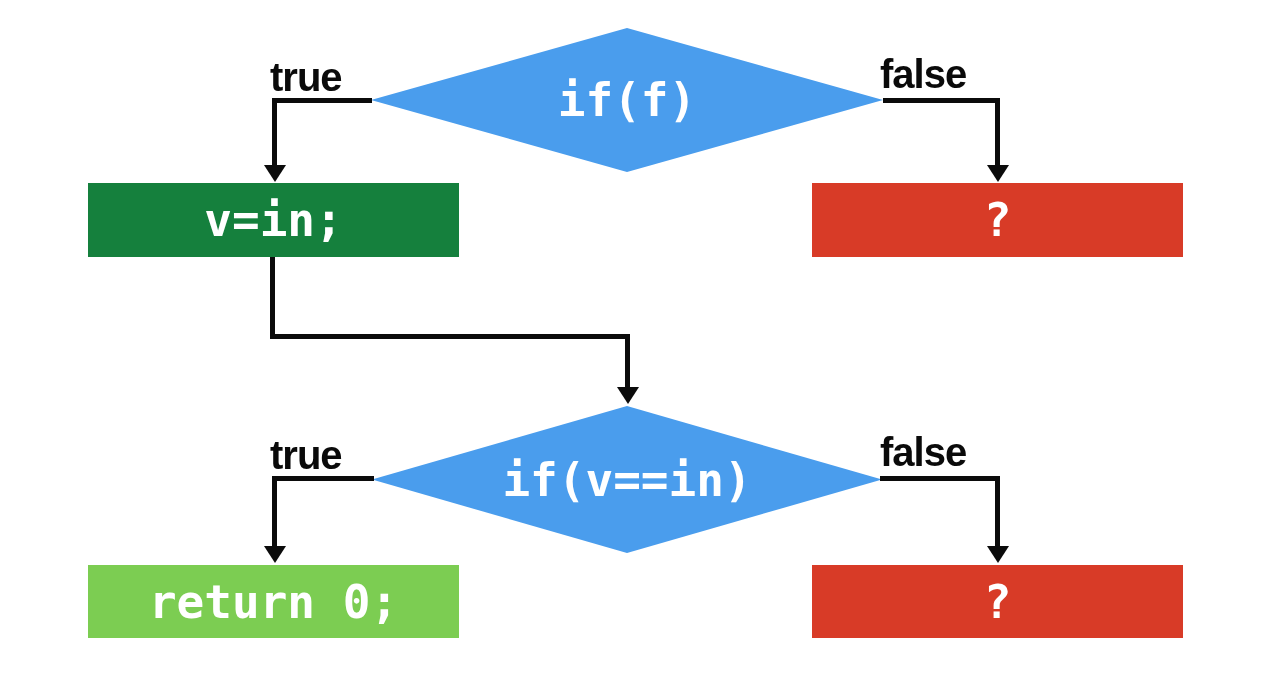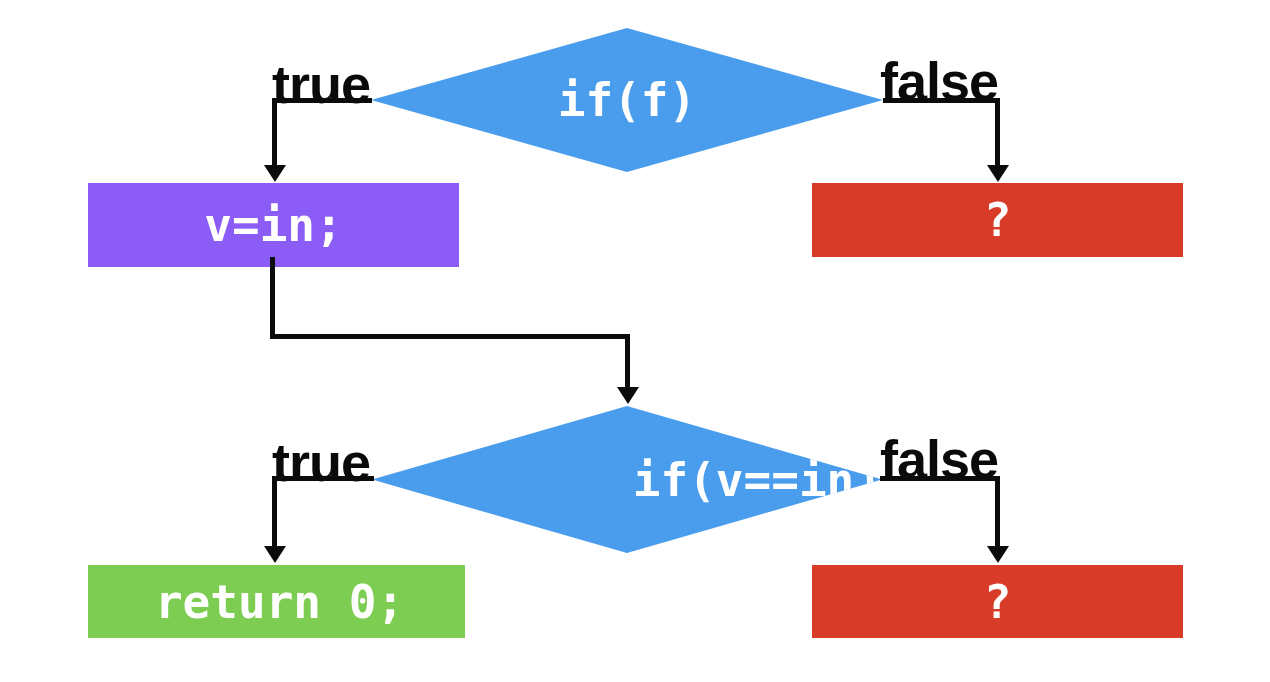--- a/index.html
+++ b/index.html
@@ -22,22 +22,22 @@
     white-space:nowrap; line-height:1;
   }
   .line { position:absolute; background:#0b0b0b; }
   .arrow-down {
     position:absolute; width:0; height:0;
     border-left:11px solid transparent;
     border-right:11px solid transparent;
     border-top:17px solid #0b0b0b;
   }
   .branch-label {
-    position:absolute; font-weight:bold; font-size:54px; color:#0a0a0a;
-    text-align:right; line-height:1; letter-spacing:-1px;
+    position:absolute; font-weight:bold; font-size:40px; color:#0a0a0a;
+    text-align:left; line-height:1; letter-spacing:-1px;
     white-space:nowrap;
   }
 </style>
 </head>
 <body>
 
 <div class="canvas">
 
   <div class="diamond" style="left: 371px; top: 28px; width: 512px; height: 144px; background-color: rgb(74, 157, 237);">
     <span class="node-text" style="color: rgb(255, 255, 255);">if(f)</span>
@@ -46,48 +46,48 @@
   <div class="branch-label" style="left: 270px; top: 57px; width: 100px; color: rgb(10, 10, 10);">true</div>
   <div class="line" style="left: 272px; top: 98px; width: 100px; height: 5px; background-color: rgb(11, 11, 11);"></div>
   <div class="line" style="left: 272px; top: 98px; width: 5px; height: 68px; background-color: rgb(11, 11, 11);"></div>
   <div class="arrow-down" style="left: 264px; top: 165px; border-top-color: rgb(11, 11, 11);"></div>
 
   <div class="branch-label" style="left: 880px; top: 54px; width: 118px; color: rgb(10, 10, 10);">false</div>
   <div class="line" style="left: 883px; top: 98px; width: 117px; height: 5px; background-color: rgb(11, 11, 11);"></div>
   <div class="line" style="left: 995px; top: 98px; width: 5px; height: 68px; background-color: rgb(11, 11, 11);"></div>
   <div class="arrow-down" style="left: 987px; top: 165px; border-top-color: rgb(11, 11, 11);"></div>
 
-  <div class="box" style="left: 88px; top: 183px; width: 371px; height: 84px; background-color: #8b5cf6;">
+  <div class="box" style="left: 88px; top: 183px; width: 371px; height: 74px; background-color: #15803d;">
     <span class="node-text" style="color: rgb(255, 255, 255);">v=in;</span>
   </div>
 
   <div class="box" style="left: 812px; top: 183px; width: 371px; height: 74px; background-color: rgb(216, 59, 39);">
     <span class="node-text" style="color: rgb(255, 255, 255);">?</span>
   </div>
 
   <div class="line" style="left: 270px; top: 257px; width: 5px; height: 82px; background-color: rgb(11, 11, 11);"></div>
   <div class="line" style="left: 270px; top: 334px; width: 360px; height: 5px; background-color: rgb(11, 11, 11);"></div>
   <div class="line" style="left: 625px; top: 334px; width: 5px; height: 54px; background-color: rgb(11, 11, 11);"></div>
   <div class="arrow-down" style="left: 617px; top: 387px; border-top-color: rgb(11, 11, 11);"></div>
 
-  <div class="diamond" style="left: 372px; top: 406px; width: 510px; height: 147px; background-color: rgb(74, 157, 237); justify-content: flex-end;">
+  <div class="diamond" style="left: 372px; top: 406px; width: 510px; height: 147px; background-color: rgb(74, 157, 237);">
     <span class="node-text" style="color: rgb(255, 255, 255);">if(v==in)</span>
   </div>
 
   <div class="branch-label" style="left: 270px; top: 435px; width: 100px; color: rgb(10, 10, 10);">true</div>
   <div class="line" style="left: 272px; top: 476px; width: 102px; height: 5px; background-color: rgb(11, 11, 11);"></div>
   <div class="line" style="left: 272px; top: 476px; width: 5px; height: 70px; background-color: rgb(11, 11, 11);"></div>
   <div class="arrow-down" style="left: 264px; top: 546px; border-top-color: rgb(11, 11, 11);"></div>
 
   <div class="branch-label" style="left: 880px; top: 432px; width: 118px; color: rgb(10, 10, 10);">false</div>
   <div class="line" style="left: 880px; top: 476px; width: 120px; height: 5px; background-color: rgb(11, 11, 11);"></div>
   <div class="line" style="left: 995px; top: 476px; width: 5px; height: 70px; background-color: rgb(11, 11, 11);"></div>
   <div class="arrow-down" style="left: 987px; top: 546px; border-top-color: rgb(11, 11, 11);"></div>
 
-  <div class="box" style="left: 88px; top: 565px; width: 371px; height: 73px; background-color: rgb(124, 205, 82); padding-left: 6px;">
+  <div class="box" style="left: 88px; top: 565px; width: 371px; height: 73px; background-color: rgb(124, 205, 82);">
     <span class="node-text" style="color: rgb(255, 255, 255);">return 0;</span>
   </div>
 
   <div class="box" style="left: 812px; top: 565px; width: 371px; height: 73px; background-color: rgb(216, 59, 39);">
     <span class="node-text" style="color: rgb(255, 255, 255);">?</span>
   </div>
 
 </div>
 
 </body></html>

